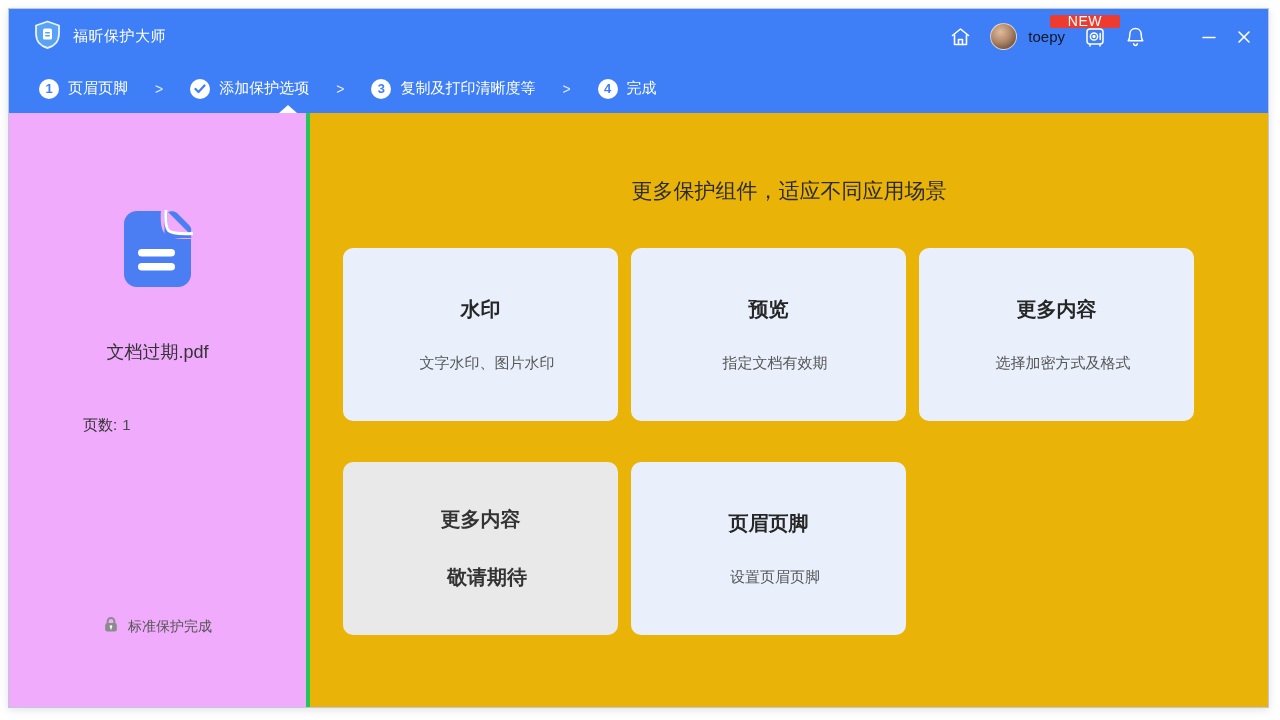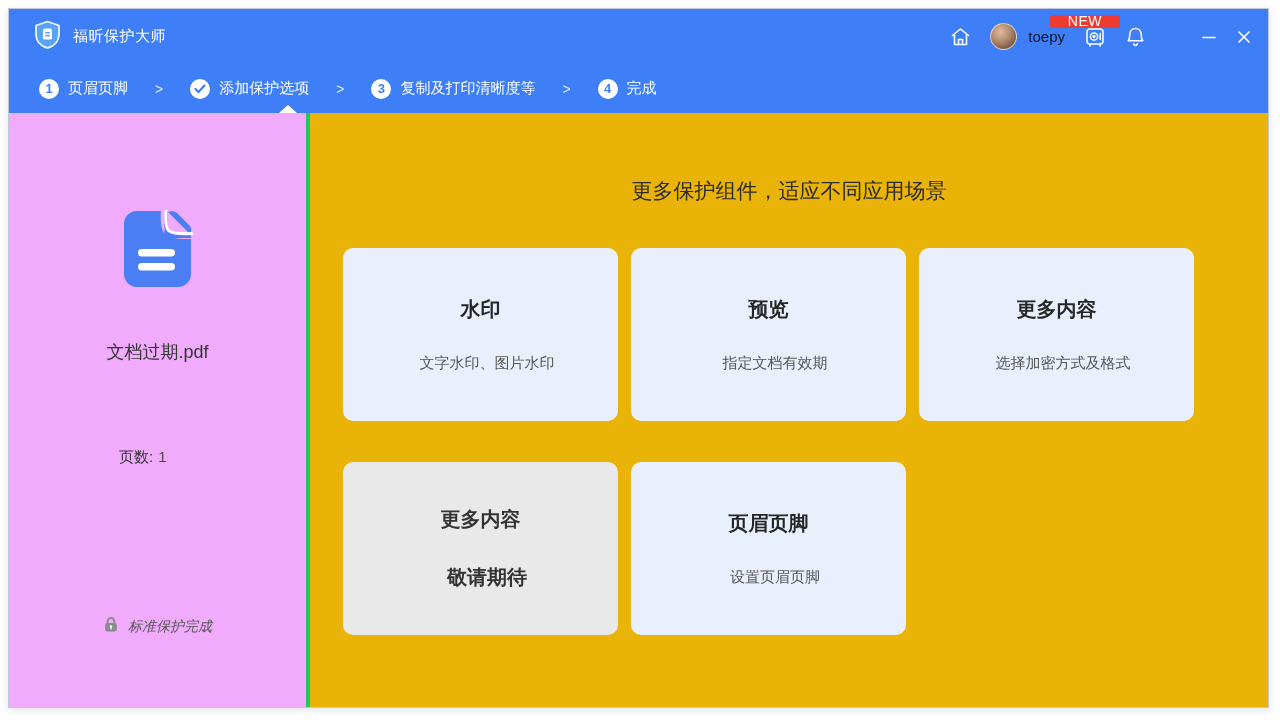--- a/index.html
+++ b/index.html
@@ -53,26 +53,26 @@
 
   
   .body { flex:1 1 auto; display:flex; min-height:0; }
 
   .sidebar {
     width:301px; flex:0 0 auto; background:#f0abfc; border-right:4px solid #22c55e;
     display:flex; flex-direction:column; align-items:center;
   }
   .doc-icon { margin-top:97px; flex:0 0 auto; }
   .file-name { margin-top:48px; font-size:18px; color:#333333; }
-  .file-meta { margin-top:84px; align-self:stretch; padding-left:110px; }
+  .file-meta { margin-top:52px; align-self:stretch; padding-left:74px; }
   .meta-row { font-size:15px; color:#333333; margin-bottom:19px; }
   .meta-row .val { color:#4c4c4c; margin-left:5px; }
   .side-spacer { flex:1 1 auto; }
   .protect-status { margin-bottom:70px; display:flex; align-items:center; gap:9px; }
-  .protect-status .txt { font-size:14px; color:#555555;font-style:italic; }
+  .protect-status .txt { font-size:14px; color:#555555; }
 
   .main { flex:1 1 auto; background:#eab308; min-width:0; }
   .main-heading { margin-top:64px; text-align:center; font-size:21px; color:#2b2b2b; }
   .cards {
     margin:43px 0 0 33px;
     display:grid; grid-template-columns:repeat(3,275px); grid-auto-rows:173px;
     gap:41px 13px;
   }
   .card {
     background:#e9f0fc; border-radius:10px; cursor:pointer;

